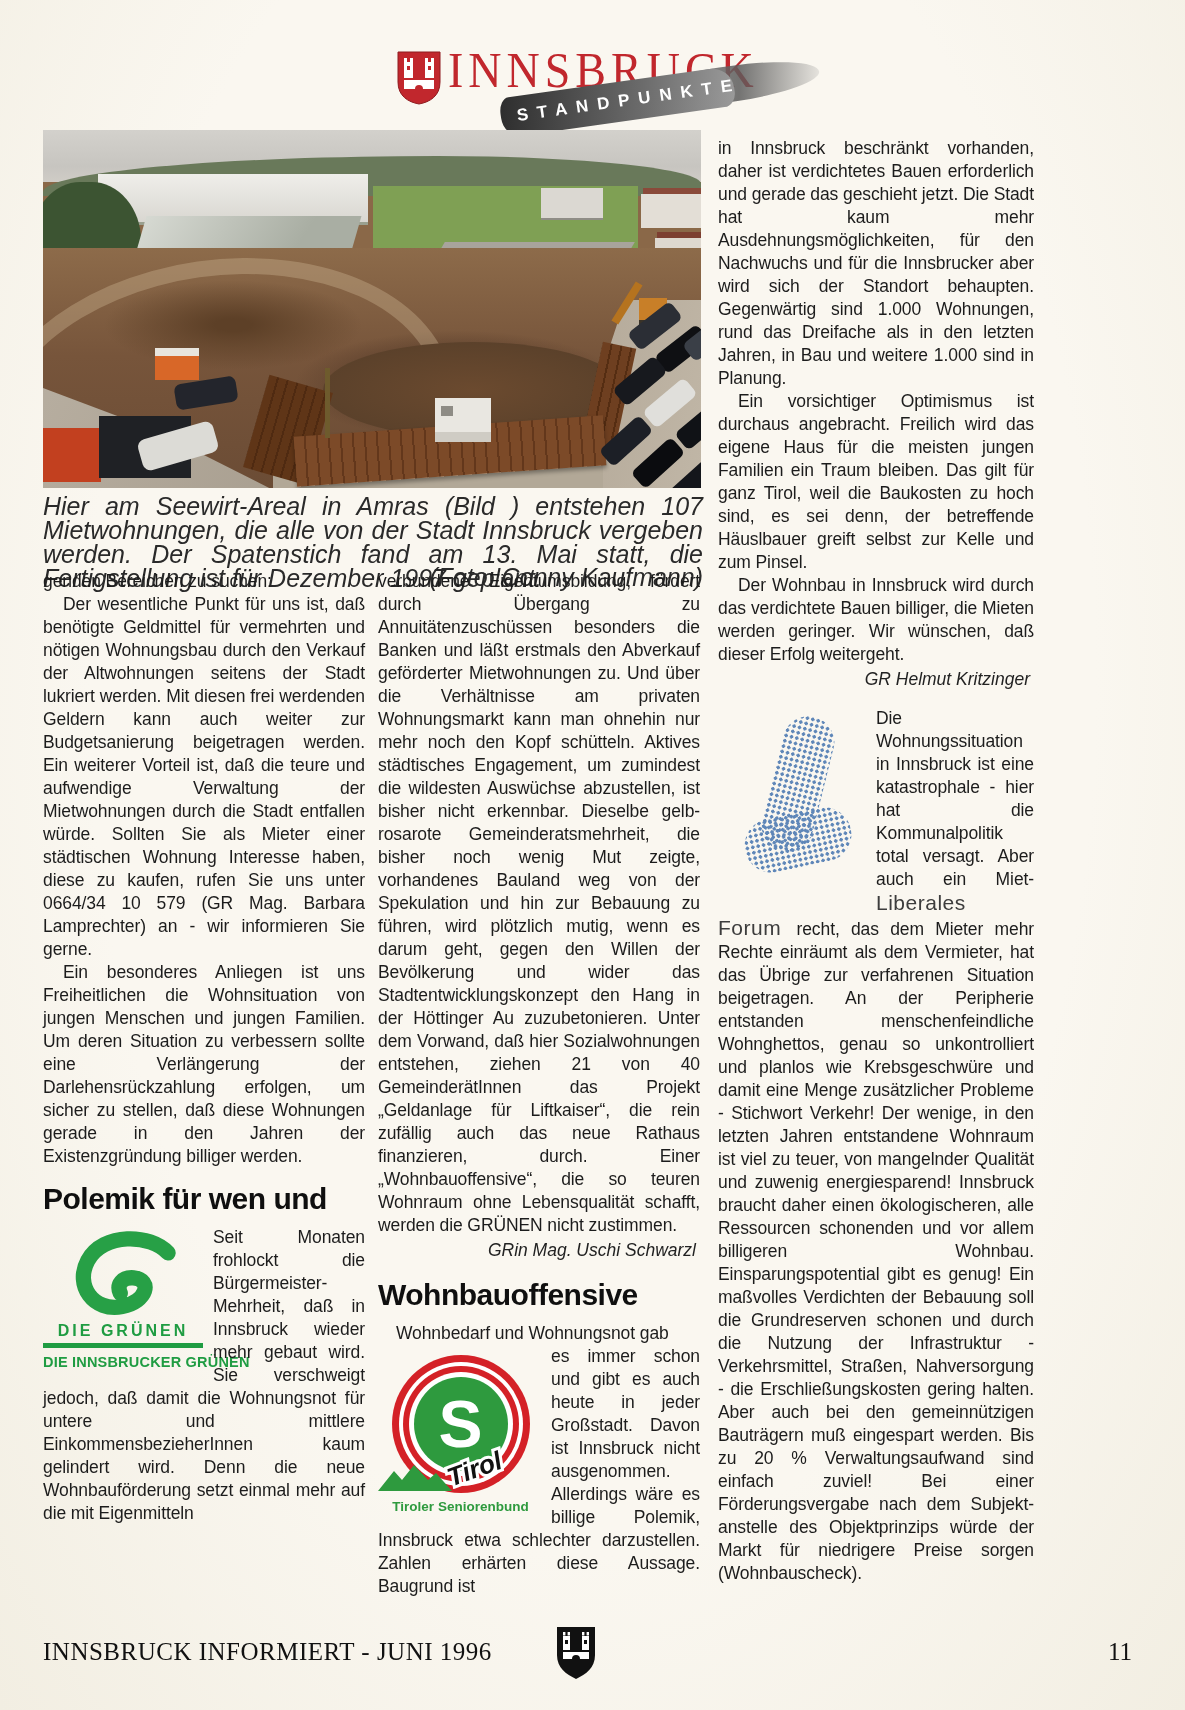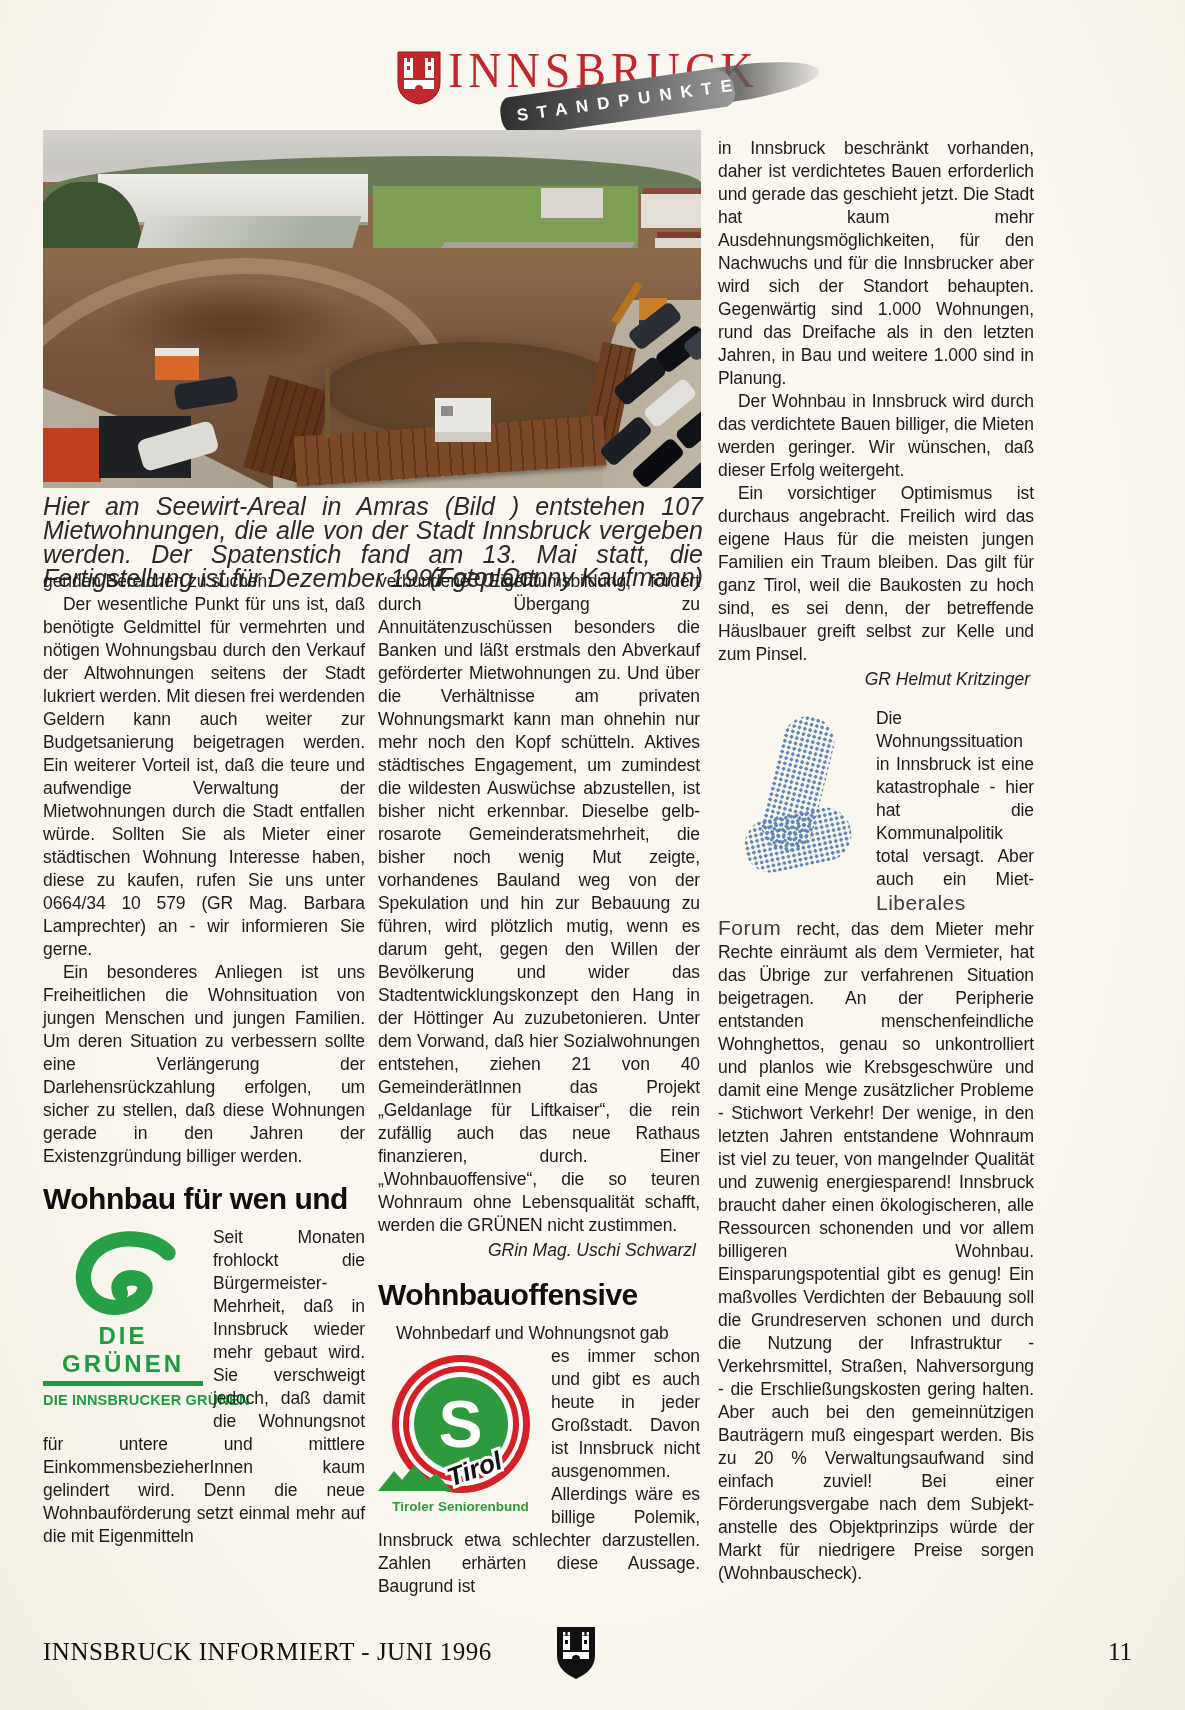--- a/index.html
+++ b/index.html
@@ -74,21 +74,21 @@
   .body{font-size:17.5px;line-height:23px;letter-spacing:-0.1px;}
   .ind{text-indent:20px;}
   .lede{text-indent:18px;}
   .sig{font-size:17.5px;line-height:23px;font-style:italic;text-align:right;padding:2px 4px 2px 0;color:#222;}
   .headline{margin:14px 0 10px;font-size:30px;line-height:34px;font-weight:800;letter-spacing:-0.5px;color:#0f0f0f;}
   .headline span{display:block;}
   .wrap::after{content:"";display:block;clear:both;}
   
   .logo-gruene{float:left;width:160px;margin:4px 10px 4px 0;text-align:center;}
   .gr-g{margin-left:6px;}
-  .gr-name{color:#1f9c42;font-weight:bold;font-size:24px;letter-spacing:3px;}
+  .gr-name{color:#1f9c42;font-weight:bold;font-size:16px;letter-spacing:3px;}
   .gr-bar{height:5px;background:#1f9c42;margin:3px 0 6px;}
   .gr-sub{color:#1f9c42;font-weight:bold;font-size:14.5px;letter-spacing:0.2px;white-space:nowrap;}
   
   .logo-sb{float:left;width:165px;height:172px;margin:6px 8px 0 0;position:relative;}
   .sb-circle{position:relative;width:94px;height:94px;margin:26px auto 0;border-radius:50%;background:#2e9a3e;
              box-shadow:0 0 0 5px #fff,0 0 0 11px #d42127,0 0 0 15px #fff,0 0 0 22px #d42127;
              text-align:center;}
   .sb-s{font-size:66px;line-height:94px;font-weight:bold;color:#fff;}
   .sb-mnt{position:absolute;left:0;top:112px;}
   .sb-tirol{position:absolute;left:58px;top:92px;}
@@ -182,21 +182,21 @@
   <div class="cap-wrap">
     <span>Hier am Seewirt-Areal in Amras (Bild ) entstehen 107 Mietwohnungen, die alle von der Stadt Innsbruck vergeben werden. Der Spatenstich fand am 13. Mai statt, die Fertigstellung ist für Dezember 1997 geplant.</span>
     <span class="credit">(Foto: Conny Kaufmann)</span>
   </div>
 
   <section class="col col-left">
     <p class="body">genden Bereichen zu suchen:</p>
     <p class="body ind">Der wesentliche Punkt für uns ist, daß benötigte Geldmittel für vermehrten und nötigen Wohnungsbau durch den Verkauf der Altwohnungen seitens der Stadt lukriert werden. Mit diesen frei werdenden Geldern kann auch weiter zur Budgetsanierung beigetragen werden. Ein weiterer Vorteil ist, daß die teure und aufwendige Verwaltung der Mietwohnungen durch die Stadt entfallen würde. Sollten Sie als Mieter einer städtischen Wohnung Interesse haben, diese zu kaufen, rufen Sie uns unter 0664/34 10 579 (GR Mag. Barbara Lamprechter) an - wir informieren Sie gerne.</p>
     <p class="body ind">Ein besonderes Anliegen ist uns Freiheitlichen die Wohnsituation von jungen Menschen und jungen Familien. Um deren Situation zu verbessern sollte eine Verlängerung der Darlehensrückzahlung erfolgen, um sicher zu stellen, daß diese Wohnungen gerade in den Jahren der Existenzgründung billiger werden.</p>
     <h2 class="headline">
-      <span>Wohnbau für wen und</span>
+      <span>Polemik für wen und</span>
     </h2>
     <div class="wrap">
       <div class="logo-gruene">
         <svg class="gr-g" width="122" height="88" viewBox="0 0 120 92">
           <path d="M104,24 C86,4 36,2 20,32 C6,58 26,86 56,80 C82,75 88,52 68,50 C56,49 50,57 54,66" stroke="#27a046" stroke-width="16" fill="none" stroke-linecap="round"></path>
         </svg>
         <div class="gr-name">DIE GRÜNEN</div>
         <div class="gr-bar"></div>
         <div class="gr-sub">DIE INNSBRUCKER GRÜNEN</div>
       </div>
@@ -223,22 +223,22 @@
           <text x="10" y="32" transform="rotate(-20 46 23)" font-family="Liberation Sans, sans-serif" font-size="26" font-weight="bold" font-style="italic" fill="#111" stroke="#fff" stroke-width="6" paint-order="stroke">Tirol</text>
         </svg>
         <div class="sb-name">Tiroler Seniorenbund</div>
       </div>
       <p class="body">es immer schon und gibt es auch heute in jeder Großstadt. Davon ist Innsbruck nicht ausgenommen. Allerdings wäre es billige Polemik, Innsbruck etwa schlechter darzustellen. Zahlen erhärten diese Aussage. Baugrund ist</p>
     </div>
   </section>
 
   <section class="col col-right">
     <p class="body">in Innsbruck beschränkt vorhanden, daher ist verdichtetes Bauen erforderlich und gerade das geschieht jetzt. Die Stadt hat kaum mehr Ausdehnungsmöglichkeiten, für den Nachwuchs und für die Innsbrucker aber wird sich der Standort behaupten. Gegenwärtig sind 1.000 Wohnungen, rund das Dreifache als in den letzten Jahren, in Bau und weitere 1.000 sind in Planung.</p>
+    <p class="body ind">Ein vorsichtiger Optimismus ist durchaus angebracht. Freilich wird das eigene Haus für die meisten jungen Familien ein Traum bleiben. Das gilt für ganz Tirol, weil die Baukosten zu hoch sind, es sei denn, der betreffende Häuslbauer greift selbst zur Kelle und zum Pinsel.</p>
     <p class="body ind">Der Wohnbau in Innsbruck wird durch das verdichtete Bauen billiger, die Mieten werden geringer. Wir wünschen, daß dieser Erfolg weitergeht.</p>
-    <p class="body ind">Ein vorsichtiger Optimismus ist durchaus angebracht. Freilich wird das eigene Haus für die meisten jungen Familien ein Traum bleiben. Das gilt für ganz Tirol, weil die Baukosten zu hoch sind, es sei denn, der betreffende Häuslbauer greift selbst zur Kelle und zum Pinsel.</p>
     <p class="sig">GR Helmut Kritzinger</p>
     <h2 class="headline">
     </h2>
     <div class="wrap">
       <div class="logo-lf">
         <div class="lf-stem lf-dots"></div>
         <div class="lf-foot lf-dots"></div>
       </div>
       <p class="body">
         <span>Die Wohnungssituation in Innsbruck ist eine katastrophale - hier hat die Kommunalpolitik total versagt. Aber auch ein Miet-</span>

